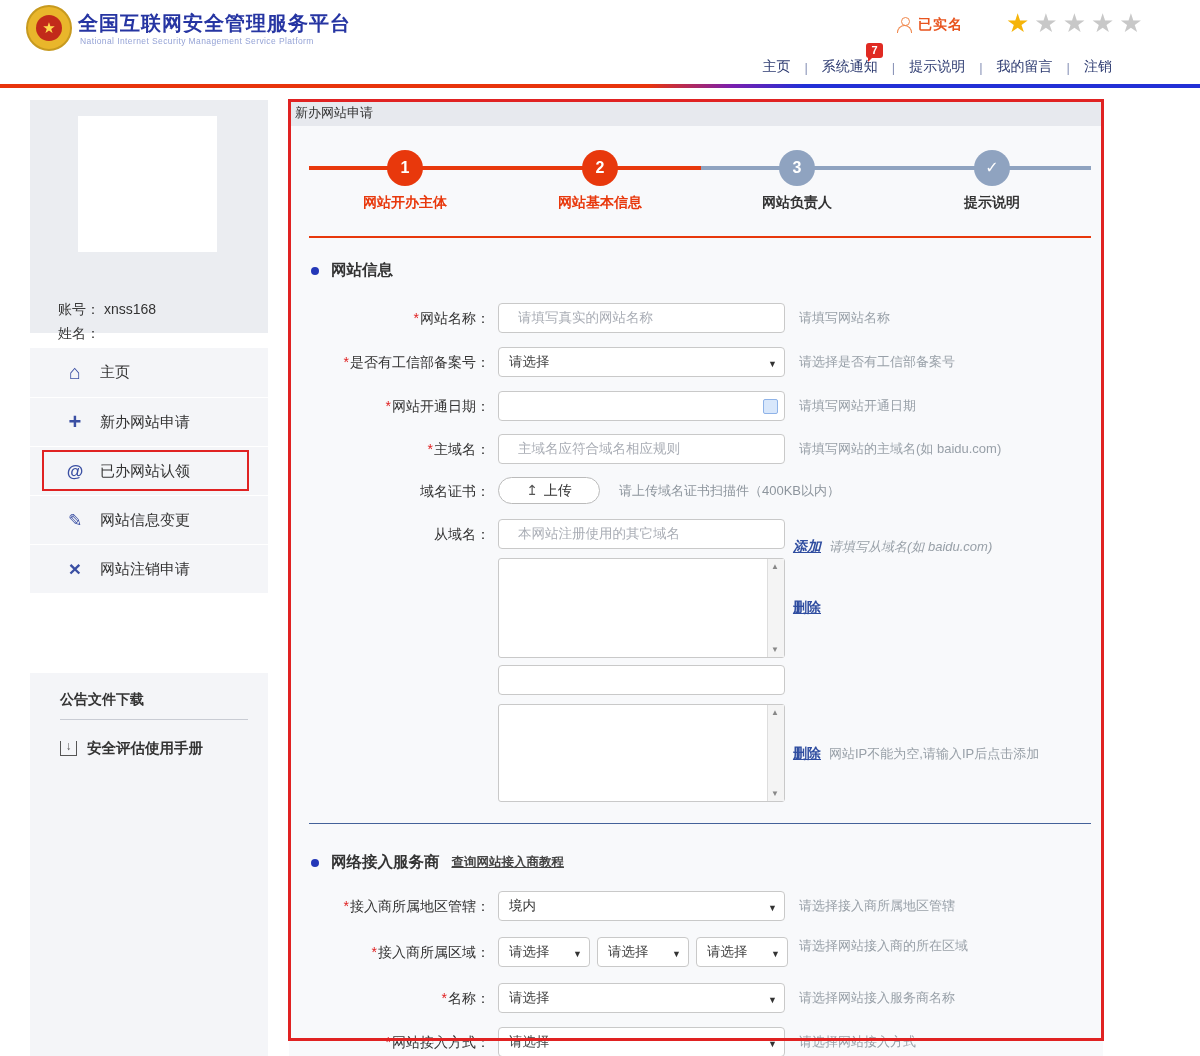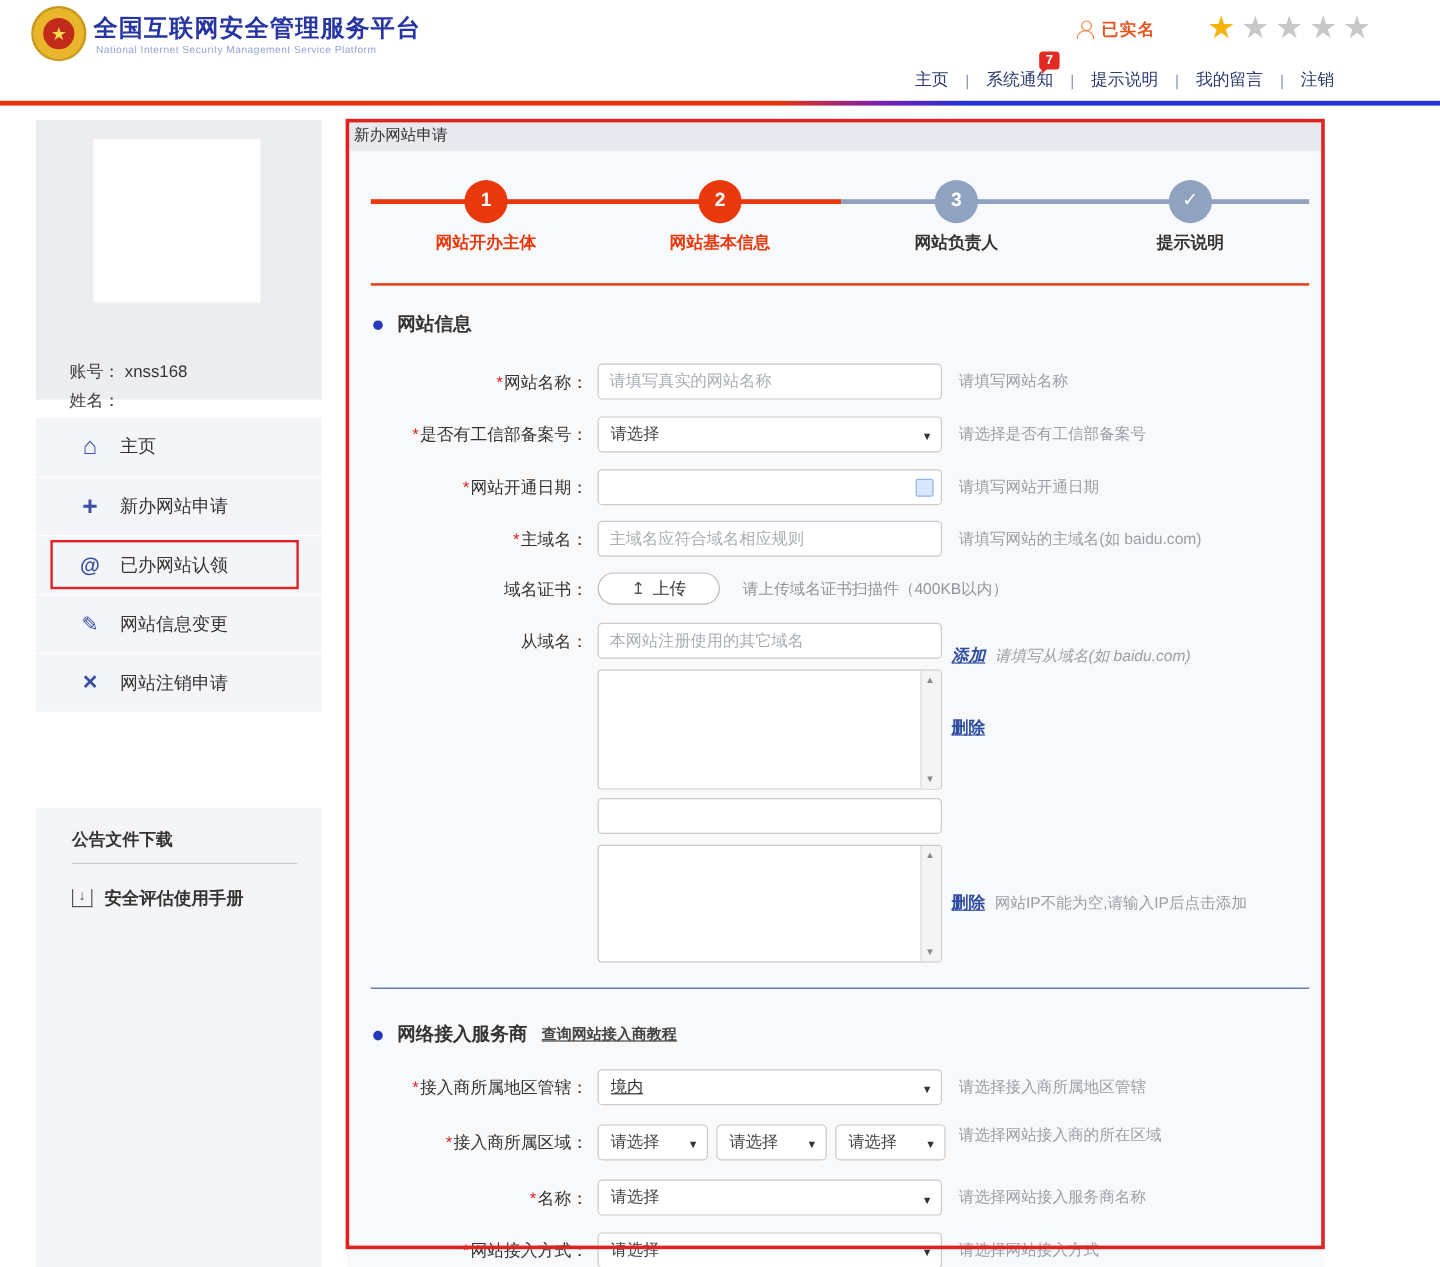--- a/index.html
+++ b/index.html
@@ -74,21 +74,21 @@
 
   .sec-title{position:absolute;left:22px;display:flex;align-items:center;gap:12px;}
   .bullet{width:8px;height:8px;border-radius:50%;background:#2438b8;}
   .sec-text{font-size:15.5px;font-weight:bold;color:#333;}
   .sec-link{font-size:12.5px;font-weight:bold;color:#444;text-decoration:underline;cursor:pointer;}
 
   .frow{position:absolute;left:0;width:814px;height:30px;}
   .flabel{position:absolute;left:0;top:0;width:205px;text-align:right;font-size:14px;color:#333;line-height:30px;padding-right:4px;white-space:nowrap;}
   .req{color:#e02020;margin-right:1px;font-size:14px;}
   .tbox{position:absolute;left:209px;top:0;width:287px;height:30px;background:#fff;border:1px solid #c9c9c9;border-radius:4px;
-    font-size:13.5px;line-height:28px;padding:0 9px;color:#333;cursor:text;overflow:hidden;white-space:nowrap;}
+    font-size:13.5px;line-height:28px;padding:0 19px;color:#333;cursor:text;overflow:hidden;white-space:nowrap;}
   .tbox .ph{color:#a9adb5;}
   .cal-icon{position:absolute;right:6px;top:7px;width:15px;height:15px;background:#d8e7fb;border:1px solid #8fb3e8;border-radius:2px;}
   .sbox{position:absolute;top:0;height:30px;background:#fff;border:1px solid #c9c9c9;border-radius:4px;
     font-size:13.5px;line-height:28px;padding:0 20px 0 10px;color:#444;cursor:pointer;white-space:nowrap;overflow:hidden;}
   .sbox .caret{position:absolute;right:7px;top:0;line-height:30px;}
   .sbox .caret::before{content:"▼";font-size:9px;color:#333;}
   .hint{position:absolute;left:510px;top:0;font-size:13px;color:#98a0a8;line-height:30px;white-space:nowrap;}
   .ln{font-size:14px;font-weight:bold;color:var(--link-blue);text-decoration:underline;cursor:pointer;}
   .addln{position:absolute;left:504px;top:12px;line-height:30px;font-style:italic;}
   .hint-after{margin-left:8px;font-size:13px;color:#98a0a8;font-weight:normal;text-decoration:none;display:inline;}
@@ -275,21 +275,21 @@
     <div class="blue-hr"></div>
 
     <div class="sec-title" style="top:752px;">
       <span class="bullet"></span>
       <span class="sec-text">网络接入服务商</span>
       <span class="sec-link">查询网站接入商教程</span>
     </div>
 
     <div class="frow" style="top:791px;">
       <div class="flabel"><span class="req">*</span><span>接入商所属地区管辖：</span></div>
-      <div class="sbox" style="left:209px;width:287px;color:#333;text-decoration:underline;">
+      <div class="sbox" style="left:209px;width:287px;color:#333;">
         <span>境内</span>
         <span class="caret"></span>
       </div>
       <div class="hint">请选择接入商所属地区管辖</div>
     </div>
 
     <div class="frow" style="top:837px;">
       <div class="flabel"><span class="req">*</span><span>接入商所属区域：</span></div>
       <div class="sbox" style="left:209px;width:92px;">
         <span>请选择</span>

